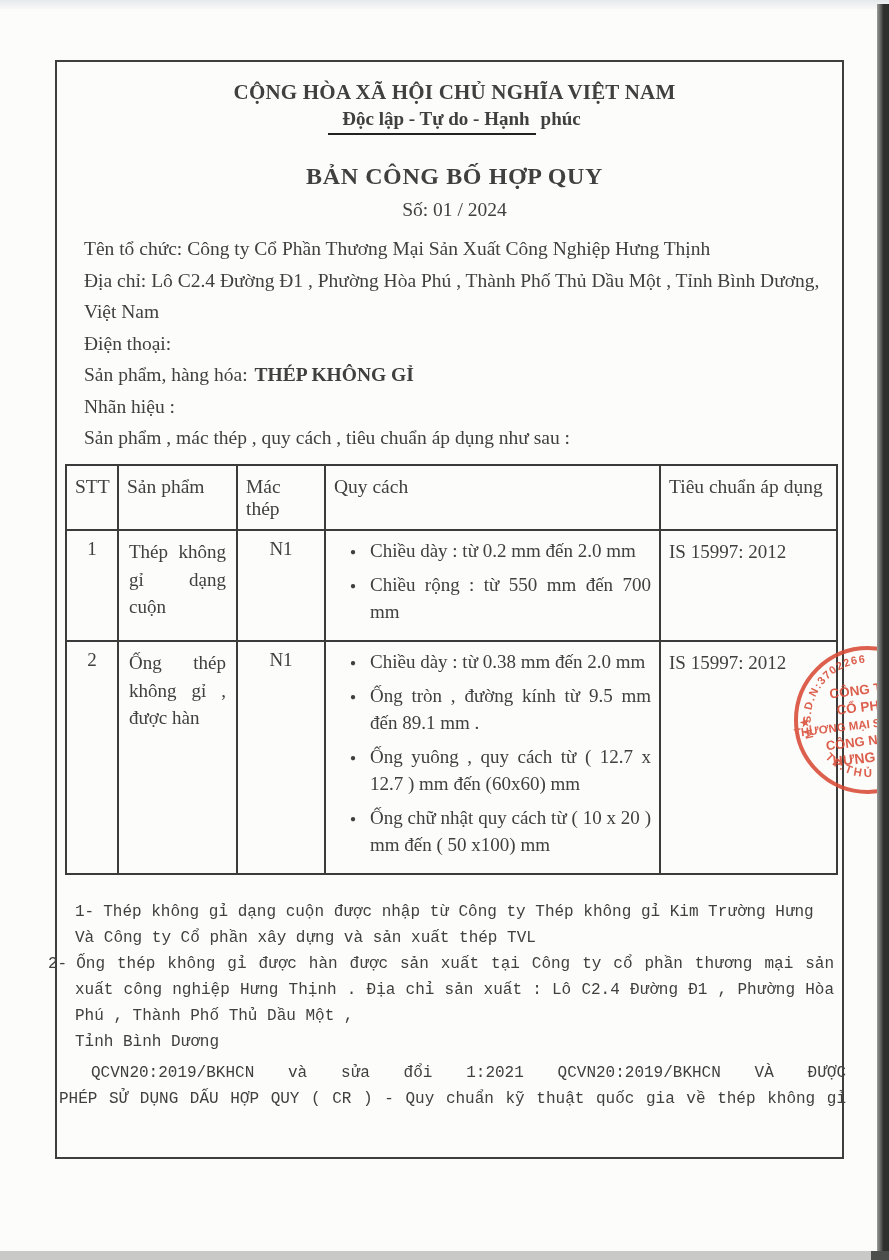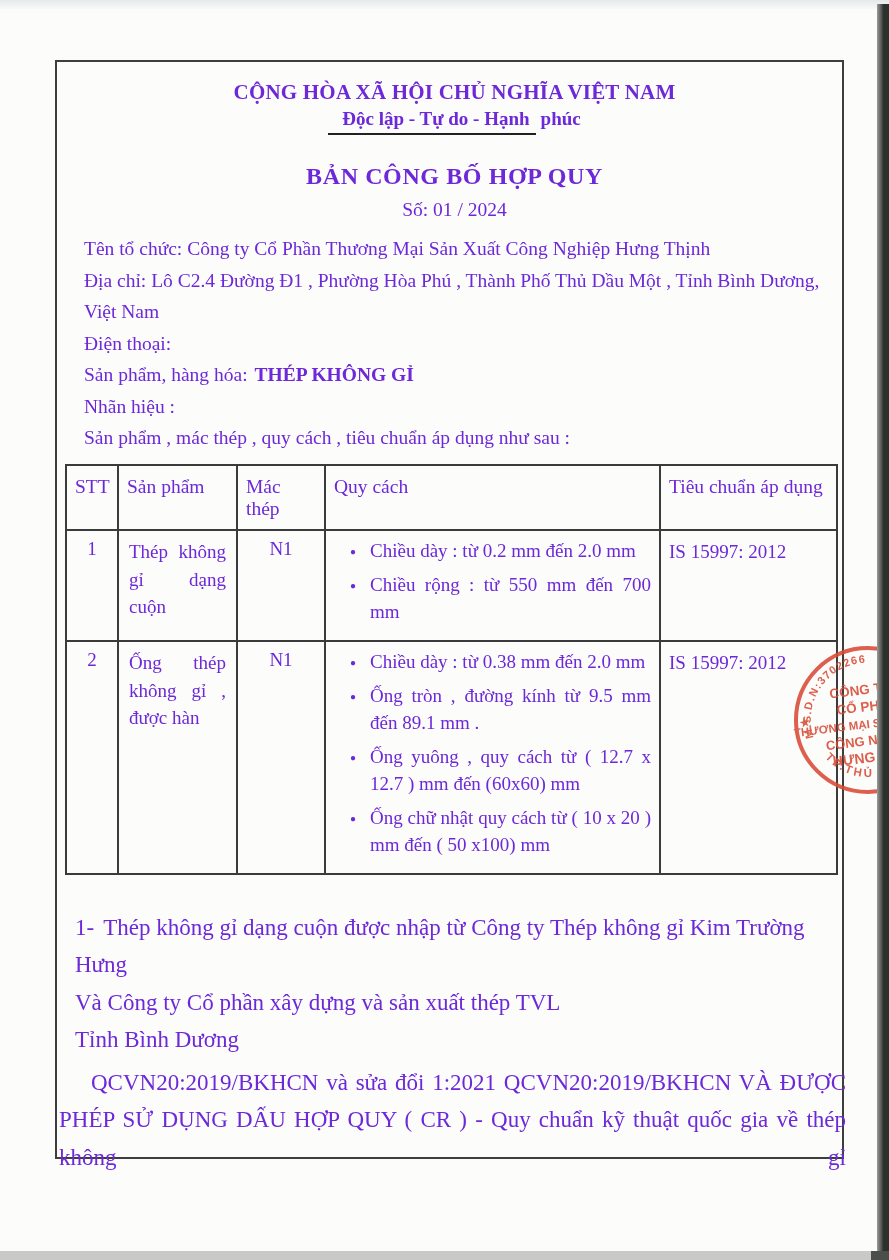--- a/index.html
+++ b/index.html
@@ -1,18 +1,18 @@
 <!DOCTYPE html>
 <html><head>
 <meta charset="utf-8">
 <style>
   html,body{margin:0;padding:0;background:#ffffff;}
   .scan{
     position:relative;width:889px;height:1260px;overflow:hidden;
-    background:#fcfcfa;color:#6d28d9;
+    background:#fcfcfa;color:#404040;
     font-family:"Liberation Serif","DejaVu Serif",serif;
   }
   .top-strip{position:absolute;left:0;top:0;width:889px;height:9px;
     background:linear-gradient(#e6e9ec,#f7f8f7);z-index:8;}
   .right-band{position:absolute;left:877px;top:4px;width:12px;height:1256px;
     background:linear-gradient(to right,#9a9d9a,#2d302d 55%);z-index:9;}
   .bottom-bar{position:absolute;left:0;top:1251px;width:889px;height:9px;
     background:#c9cac7;z-index:10;}
   .bottom-corner{position:absolute;right:0;top:0;width:18px;height:9px;background:#4b4e4b;}
 
@@ -43,21 +43,21 @@
   }
   .spec-table th{font-weight:normal;text-align:left;padding:10px 8px 9px;font-size:19.5px;}
   th.c,td.c{text-align:center;}
   td.prod{text-align:justify;line-height:1.45;padding-left:10px;padding-right:10px;}
   td.qc{padding-left:10px;padding-right:8px;}
   .spec-item{display:flex;margin:0 0 7px;}
   .spec-item .b{flex:none;width:34px;text-align:center;font-size:10px;line-height:27px;}
   .spec-item .t{flex:1;text-align:justify;line-height:1.42;}
   td.std{line-height:1.45;}
 
-  .notes{font-size:23px;line-height:1.63;margin-top:34px;}
+  .notes{font-size:16px;line-height:1.63;margin-top:24px;font-family:Liberation Mono, monospace;}
   .notes p{margin:0;}
   .n-marker{padding-right:9px;}
   .n1a{margin-left:20px;}
   .n1b{margin-left:13px;}
   .n2{margin-left:45px;text-indent:-27px;text-align:justify;}
   .province{margin-left:13px;margin-top:2px;}
   .conform{margin-left:13px;margin-top:3px;}
   .qcvn{margin:5px -12px 0 -16px;}
   .qcvn .l1{text-indent:32px;text-align:justify;text-align-last:justify;}
   .qcvn .l2{text-align:justify;text-align-last:justify;}
@@ -144,20 +144,21 @@
           </div>
         </td>
         <td class="std">IS 15997: 2012</td>
       </tr>
     </tbody>
       </table>
 
     <div class="notes">
       <p class="n1a"><span class="n-marker">1-</span><span>Thép không gỉ dạng cuộn được nhập từ Công ty Thép không gỉ Kim Trường Hưng</span></p>
       <p class="n1b">Và Công ty Cổ phần xây dựng và sản xuất thép TVL</p>
+      <p class="n2"><span class="n-marker">2-</span><span>Ống thép không gỉ được hàn được sản xuất tại Công ty cổ phần thương mại sản xuất công nghiệp Hưng Thịnh . Địa chỉ sản xuất : Lô C2.4 Đường Đ1 , Phường Hòa Phú , Thành Phố Thủ Dầu Một ,</span></p>
       <p class="province">Tỉnh Bình Dương</p>
       <div class="qcvn">
         <div class="l1">QCVN20:2019/BKHCN và sửa đổi 1:2021 QCVN20:2019/BKHCN VÀ ĐƯỢC</div>
         <div class="l2">PHÉP SỬ DỤNG DẤU HỢP QUY ( CR ) - Quy chuẩn kỹ thuật quốc gia về thép không gỉ</div>
       </div>
     </div>
 
   </div>
 
   <svg class="stamp" width="176" height="180" viewBox="0 0 176 180">

